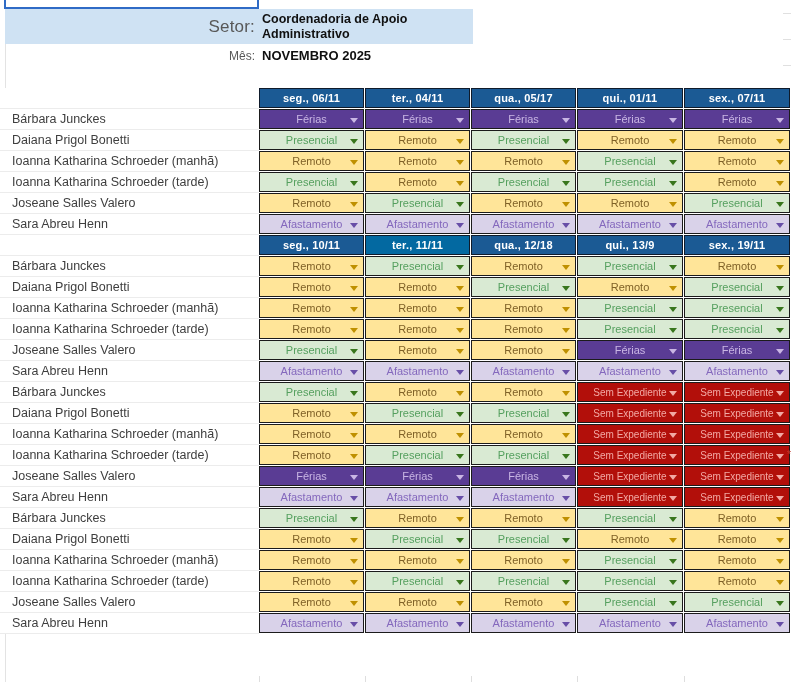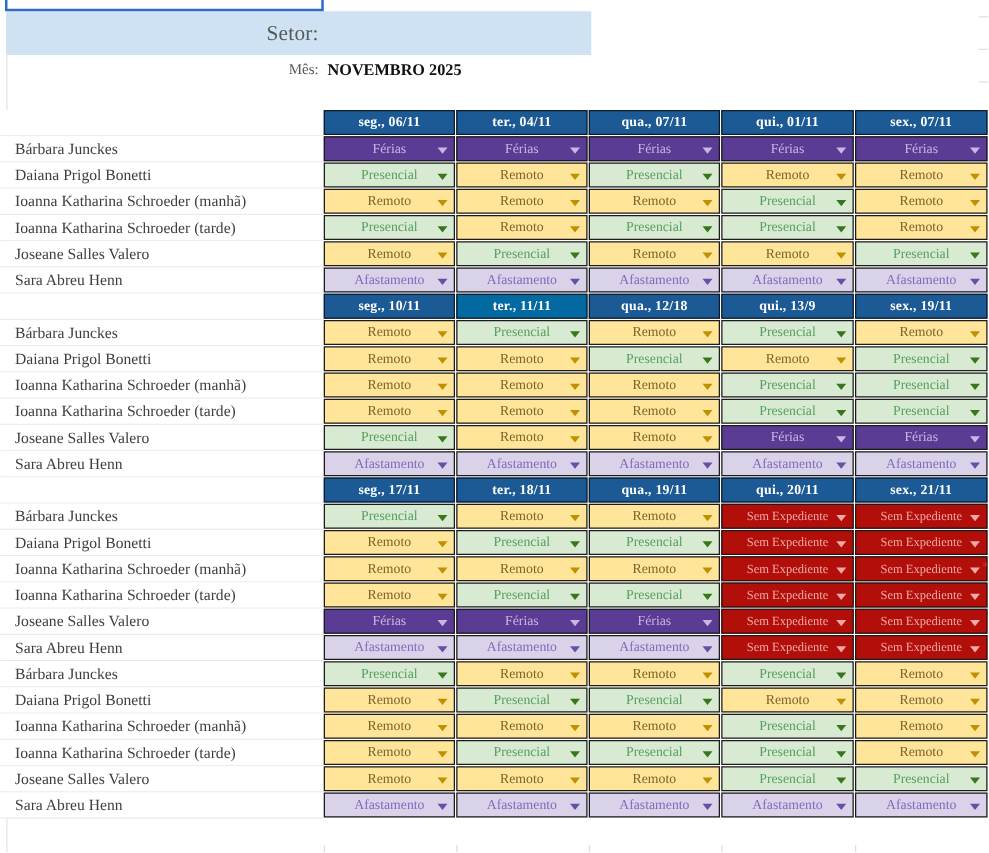--- a/index.html
+++ b/index.html
@@ -1,21 +1,20 @@
 <!DOCTYPE html>
 <html><head>
 <meta charset="utf-8">
 <style>
   * { margin:0; padding:0; box-sizing:border-box; }
   html,body { background:#ffffff; }
   body { font-family:"Liberation Sans","DejaVu Sans",sans-serif; }
   #stage {
     position:relative; width:791px; height:682px; background:#ffffff;
     overflow:hidden;
-    font-family:Liberation Serif, serif;
   }
   
   .left-gridline { position:absolute; left:5px; top:8px; width:1px; height:674px; background:#e3e3e3; }
   .right-tick { position:absolute; right:0; width:8px; height:1px; background:#e0e0e0; }
 
   
   .selection-box {
     position:absolute; left:4px; top:-4px; width:255px; height:13px;
     background:#ffffff; border:2px solid #2F6BC6; z-index:5;
   }
@@ -78,38 +77,39 @@
 
   <div class="left-gridline"></div>
   <div class="right-tick" style="top:13px"></div>
   <div class="right-tick" style="top:39px"></div>
   <div class="right-tick" style="top:65px"></div>
 
   <div class="selection-box" style="border-color: rgb(47, 107, 198);"></div>
 
   <div class="banner" style="background: rgb(207, 226, 243);">
     <div class="label-col setor-label">Setor:</div>
+    <div class="setor-value">Coordenadoria de Apoio Administrativo</div>
   </div>
 
   <div class="mes-row">
     <div class="label-col mes-label">Mês:</div>
     <div class="mes-value">NOVEMBRO 2025</div>
   </div>
 
   <div class="schedule">
       <div class="srow">
         <div class="name-cell filler"></div>
         <div class="day-header" style="background: rgb(27, 90, 148);">
           <div>seg., 06/11</div>
         </div>
         <div class="day-header" style="background: rgb(27, 90, 148);">
           <div>ter., 04/11</div>
         </div>
         <div class="day-header" style="background: rgb(27, 90, 148);">
-          <div>qua., 07/11</div>
+          <div>qua., 05/17</div>
         </div>
         <div class="day-header" style="background: rgb(27, 90, 148);">
           <div>qui., 01/11</div>
         </div>
         <div class="day-header" style="background: rgb(27, 90, 148);">
           <div>sex., 07/11</div>
         </div>
       </div>
       <div class="srow">
         <div class="name-cell">
@@ -420,38 +420,20 @@
           <div>Afastamento</div>
           <div class="dd-arrow" style="color: rgb(103, 78, 167);"></div>
         </div>
         <div class="pill" style="background: rgb(217, 210, 233); color: rgb(132, 104, 189);">
           <div>Afastamento</div>
           <div class="dd-arrow" style="color: rgb(103, 78, 167);"></div>
         </div>
         <div class="pill" style="background: rgb(217, 210, 233); color: rgb(132, 104, 189);">
           <div>Afastamento</div>
           <div class="dd-arrow" style="color: rgb(103, 78, 167);"></div>
-        </div>
-      </div>
-      <div class="srow">
-        <div class="name-cell filler"></div>
-        <div class="day-header" style="background: rgb(27, 90, 148);">
-          <div>seg., 17/11</div>
-        </div>
-        <div class="day-header" style="background: rgb(27, 90, 148);">
-          <div>ter., 18/11</div>
-        </div>
-        <div class="day-header" style="background: rgb(27, 90, 148);">
-          <div>qua., 19/11</div>
-        </div>
-        <div class="day-header" style="background: rgb(27, 90, 148);">
-          <div>qui., 20/11</div>
-        </div>
-        <div class="day-header" style="background: rgb(27, 90, 148);">
-          <div>sex., 21/11</div>
         </div>
       </div>
       <div class="srow">
         <div class="name-cell">
           <div>Bárbara Junckes</div>
         </div>
         <div class="pill" style="background: rgb(217, 234, 211); color: rgb(85, 160, 95);">
           <div>Presencial</div>
           <div class="dd-arrow" style="color: rgb(56, 118, 29);"></div>
         </div>

